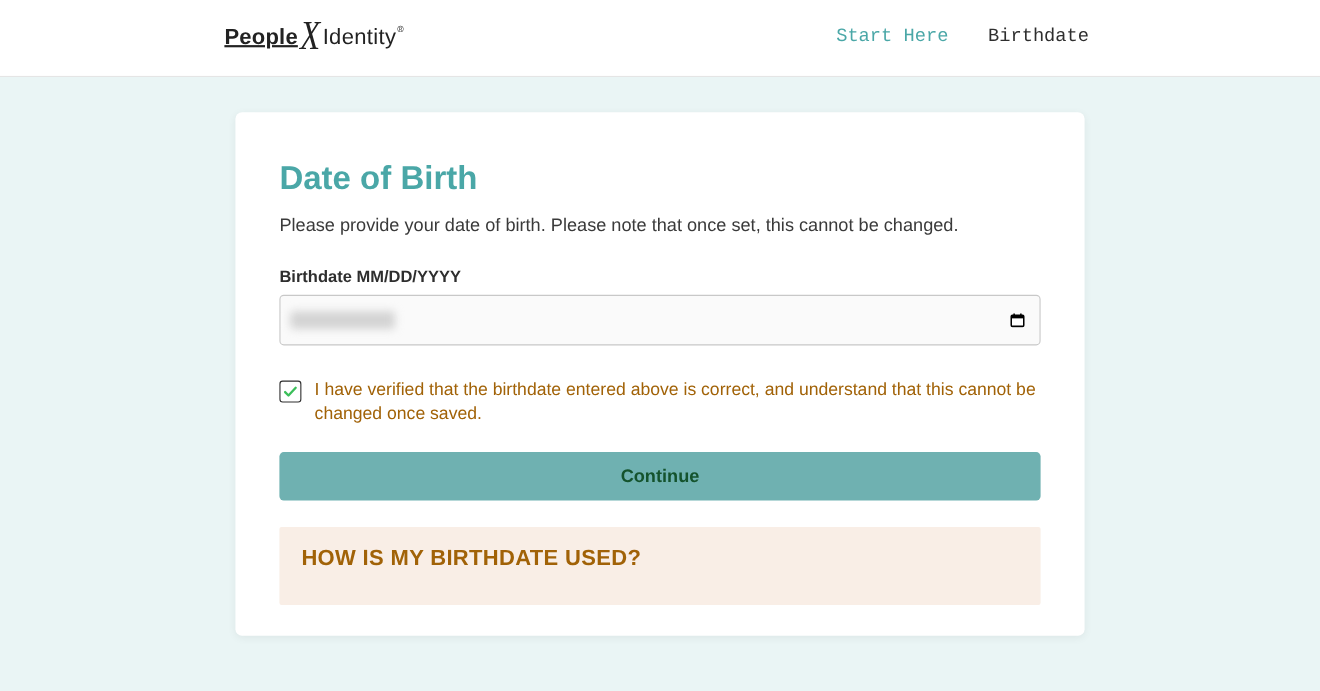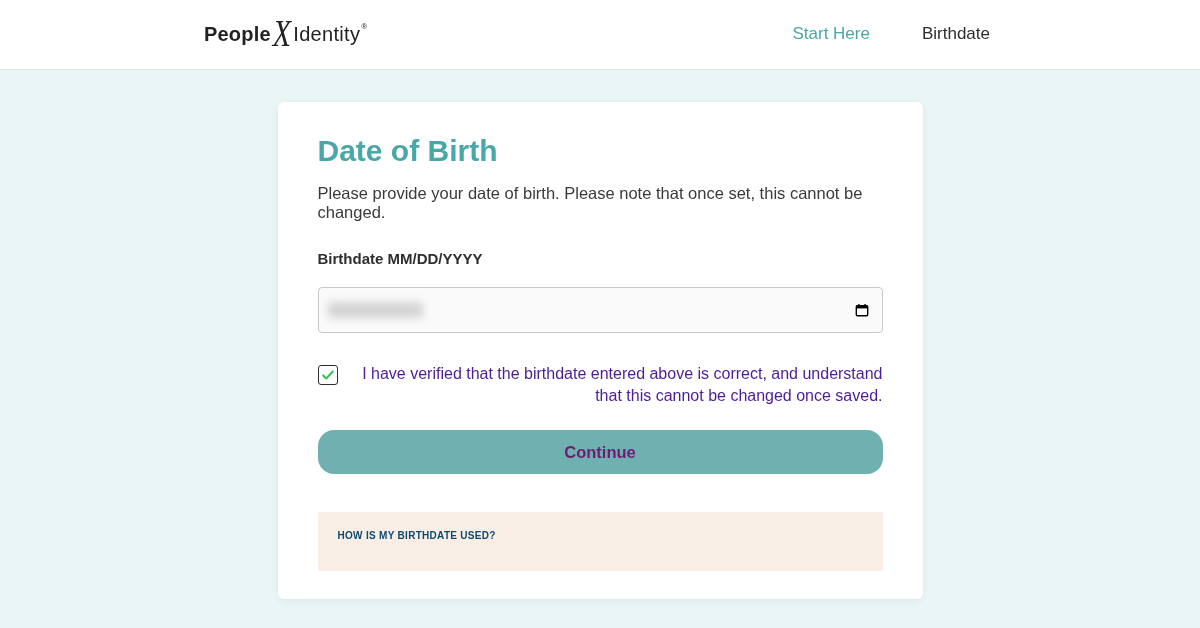--- a/index.html
+++ b/index.html
@@ -23,79 +23,80 @@
     padding: 0 60px 0 204px;
   }
   .logo {
     display: flex;
     align-items: center;
     font-size: 20px;
     color: #222;
     letter-spacing: 0.2px;
     user-select: none;
   }
-  .logo .bold { font-weight: 700; }
+  .logo .bold { font-weight: 700; text-decoration: underline; }
   .logo .x {
     font-family: Georgia, "Times New Roman", serif;
     font-style: italic;
     font-size: 30px;
     font-weight: 300;
     padding: 0 2px;
     line-height: 1;
     position: relative;
     top: -2px;
     transform: scaleY(1.25);
     display: inline-block;
   }
   .logo .light { font-weight: 300; letter-spacing: 0.3px; }
   .logo .tm { font-size: 8px; position: relative; top: -8px; left: 1px; }
   .nav {
     margin-left: auto;
     display: flex;
-    gap: 52px;
+    gap: 36px;
     align-items: center;
     padding-right: 150px;
+    font-family: Liberation Mono, monospace;
   }
   .nav-item {
     font-size: 17px;
     color: #2e2e2e;
     text-align: center;
     line-height: 1.2;
     cursor: pointer;
   }
   .nav-item.active { color: #4aa7a7; }
   .nav-item.multi { white-space: pre-line; }
 
   
   .card {
-    width: 645px;
+    width: 772px;
     margin: 32px auto 0;
     background: #fff;
     border-radius: 6px;
     box-shadow: 0 2px 8px rgba(0,0,0,.06);
-    padding: 32px 40px 28px;
+    padding: 44px 40px 28px;
   }
   .title {
     color: #4aa7a7;
     font-size: 30px;
     font-weight: 700;
     margin-bottom: 16px;
   }
   .instruction {
     font-size: 16.5px;
     color: #3a3a3a;
     margin-bottom: 28px;
   }
   .instruction .strong { font-weight: 400; }
 
   .field-label {
     font-size: 15px;
     font-weight: 700;
     color: #2e2e2e;
-    margin-bottom: 20px;
+    margin-bottom: 8px;
   }
   .date-input-wrap {
     position: relative;
     margin-bottom: 30px;
   }
   .date-input {
     width: 100%;
     height: 46px;
     border: 1px solid #c8c8c8;
     border-radius: 4px;
@@ -132,48 +133,47 @@
     border-radius: 3px;
     display: flex; align-items: center; justify-content: center;
     flex-shrink: 0;
     margin-top: 2px;
     cursor: pointer;
     background: #fff;
   }
   .checkbox svg { width: 14px; height: 14px; }
   .verify-text {
     font-size: 16px;
-    color: #4c1d95;
+    color: #a16207;
     line-height: 1.35;
-    text-align: right;
   }
 
   .continue-btn {
     width: 100%;
     height: 44px;
     border: none;
-    border-radius: 16px;
+    border-radius: 4px;
     background: #6fb1b1;
-    color: #701a75;
+    color: #14532d;
     font-size: 16.5px;
     font-weight: 600;
     cursor: pointer;
-    margin-bottom: 38px;
+    margin-bottom: 24px;
   }
 
   .info-box {
     background: #f9eee6;
     border-radius: 2px;
     padding: 18px 20px 20px;
   }
   .info-title {
-    font-size: 10px;
+    font-size: 20px;
     font-weight: 700;
     letter-spacing: 0.3px;
-    color: #0c4a6e;
+    color: #a16207;
     margin-bottom: 10px;
   }
   .info-text {
     font-size: 15px;
     color: #4a4a4a;
     line-height: 1.4;
   }
 </style>
 </head>
 <body>

